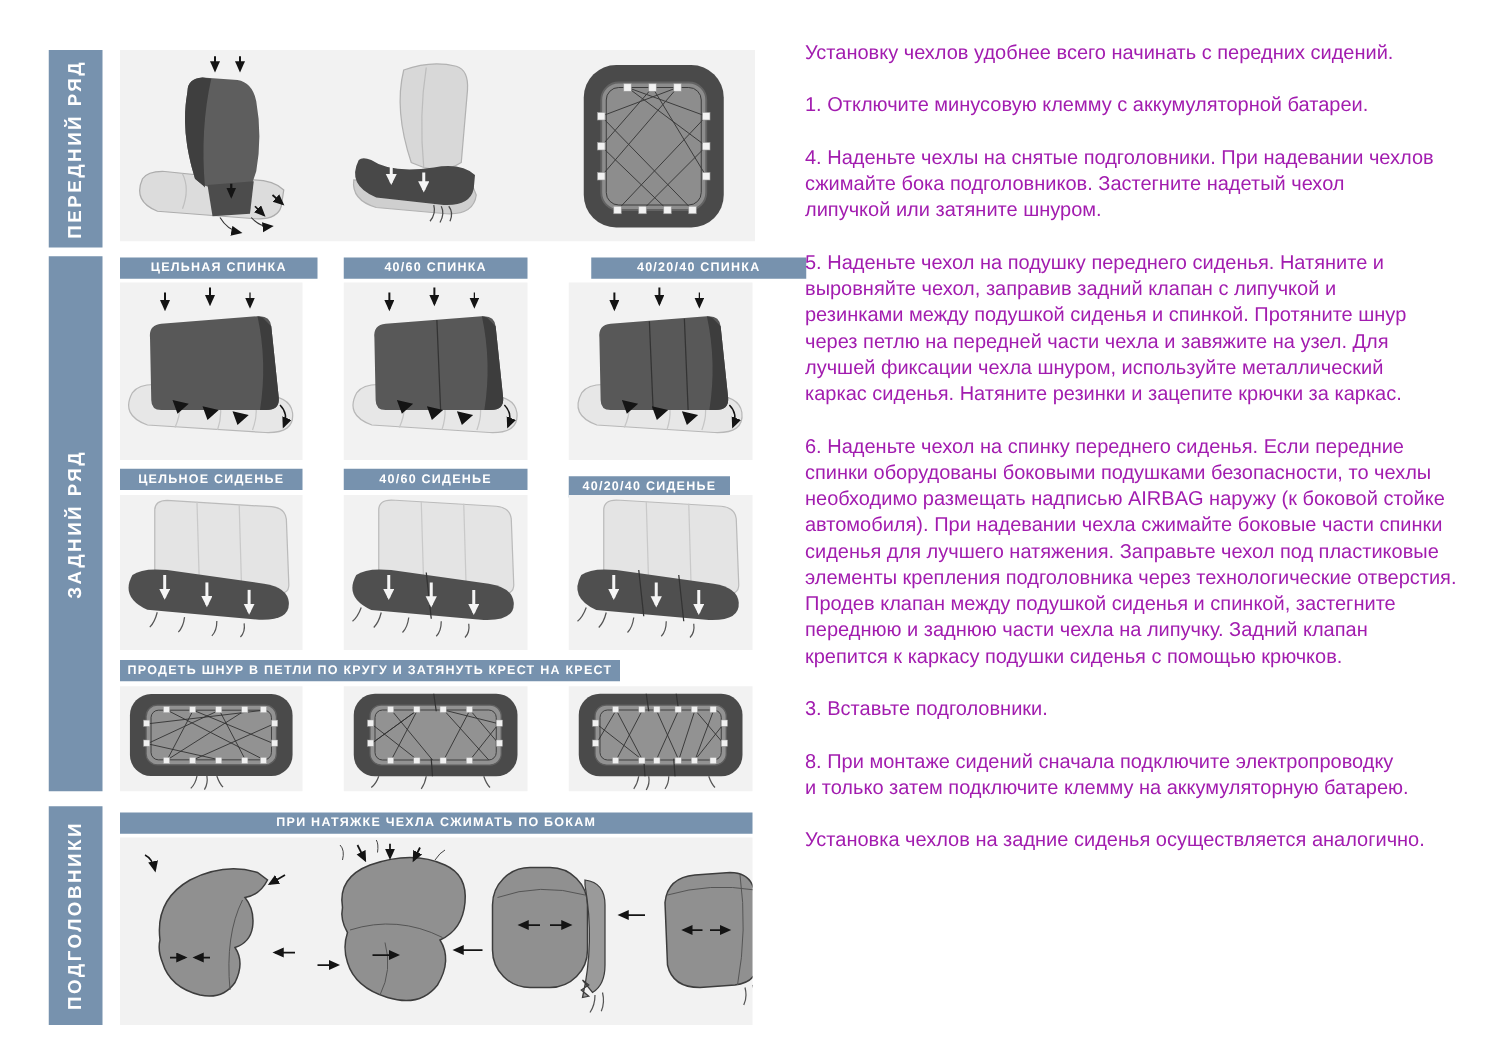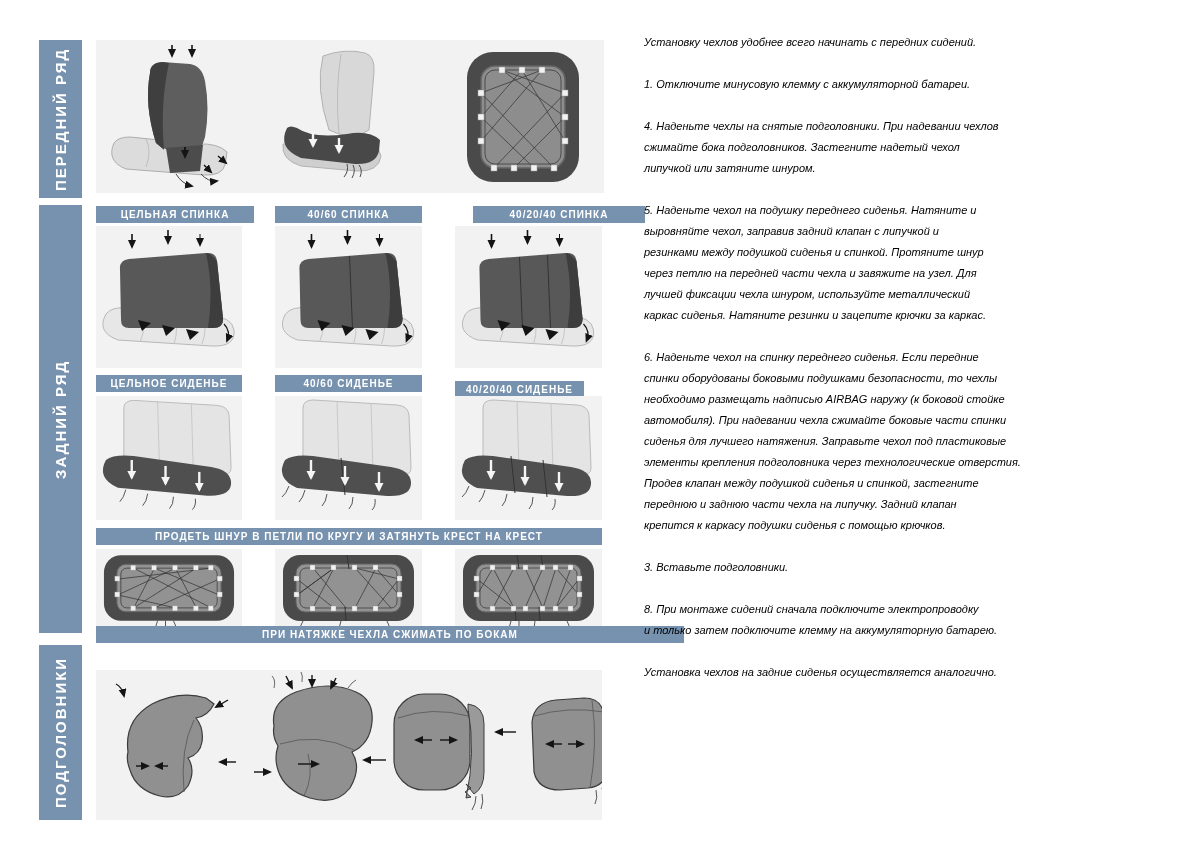--- a/index.html
+++ b/index.html
@@ -11,22 +11,22 @@
         writing-mode:vertical-rl;transform:rotate(180deg);
         font-size:15px;font-weight:bold;letter-spacing:2px;white-space:nowrap;}
   
   .panel{position:absolute;background:#f2f2f2;}
   .panel svg{display:block;width:100%;height:100%;}
   
   .cap{position:absolute;height:17px;background:#7792ae;color:#ffffff;
         display:flex;align-items:center;justify-content:center;
         font-size:10px;font-weight:bold;letter-spacing:1px;white-space:nowrap;}
   
-  .instructions{position:absolute;left:644px;top:32px;width:545px;color:#000000;
-        font-size:11px;line-height:21px;font-style:italic;}
+  .instructions{position:absolute;left:644px;top:32px;width:545px;color:#a21caf;
+        font-size:16px;line-height:21px;}
   .instructions p{margin:0 0 21px 0;white-space:pre-line;}
 </style>
 </head>
 <body>
 
 <svg width="0" height="0" style="position:absolute" aria-hidden="true">
   <defs>
     <marker id="mD" markerUnits="userSpaceOnUse" markerWidth="10" markerHeight="9" refX="7" refY="4" orient="auto">
       <path d="M0,0 L9,4 L0,8 Z" fill="#141414"></path>
     </marker>
@@ -185,21 +185,21 @@
       <path d="M62,5 L64,74 M96,7 L98,77" stroke="#c9c9c9"></path>
       <path d="M10,64 Q0,82 22,92 L112,100 Q137,101 136,86 Q135,74 116,71 L38,60 Q18,58 10,64 Z" fill="#4f4f4f"></path>
       <path d="M56,60 L60,97 M88,64 L92,101" stroke="#333333"></path>
       <line x1="36" y1="64" x2="36" y2="82" stroke="#f5f5f5" stroke-width="2.4" marker-end="url(#mW)"></line>
       <line x1="70" y1="70" x2="70" y2="88" stroke="#f5f5f5" stroke-width="2.4" marker-end="url(#mW)"></line>
       <line x1="104" y1="76" x2="104" y2="94" stroke="#f5f5f5" stroke-width="2.4" marker-end="url(#mW)"></line>
       <path d="M14,90 q-3,8 -7,11 M30,94 q-2,8 -6,12 M52,98 q-1,8 -5,12 M78,101 q0,8 -4,12 M100,103 q1,7 -3,11" stroke="#555555" fill="none"></path>
     </svg>
   </div>
 
-  <div class="cap" style="left:96px;top:528px;width:506px">ПРОДЕТЬ ШНУР В ПЕТЛИ ПО КРУГУ И ЗАТЯНУТЬ КРЕСТ НА КРЕСТ</div>
+  <div class="cap" style="left:96px;top:528px;width:400px">ПРОДЕТЬ ШНУР В ПЕТЛИ ПО КРУГУ И ЗАТЯНУТЬ КРЕСТ НА КРЕСТ</div>
 
   <div class="panel" style="left:96px;top:549px;width:146px;height:84px">
     <svg viewBox="0 0 147 84">
       <rect x="8" y="6" width="131" height="66" rx="17" fill="#4a4a4a"></rect>
       <rect x="21" y="15" width="105" height="48" rx="9" fill="#929292" stroke="#5e5e5e"></rect>
       <rect x="25" y="19" width="97" height="40" rx="6" fill="none" stroke="#333333" stroke-width="0.7"></rect>
       <g stroke="#2f2f2f" stroke-width="0.7">
         <line x1="38" y1="19" x2="116" y2="59"></line>
           <line x1="59" y1="19" x2="38" y2="59"></line>
         <line x1="59" y1="19" x2="124" y2="46"></line>
@@ -297,21 +297,21 @@
           <rect x="113" y="57" width="5" height="5"></rect>
         <rect x="19" y="27" width="5" height="5"></rect>
           <rect x="19" y="43" width="5" height="5"></rect>
         <rect x="122" y="27" width="5" height="5"></rect>
           <rect x="122" y="43" width="5" height="5"></rect>
       </g>
       <path d="M56,72 q-1,6 -4,10 M64,72 q1,6 -2,11 M80,72 q0,6 -3,10 M112,72 q2,6 5,9" stroke="#555555" fill="none"></path>
     </svg>
   </div>
 
-  <div class="cap" style="left:96px;top:626px;width:588px">ПРИ НАТЯЖКЕ ЧЕХЛА СЖИМАТЬ ПО БОКАМ</div>
+  <div class="cap" style="left:96px;top:650px;width:506px">ПРИ НАТЯЖКЕ ЧЕХЛА СЖИМАТЬ ПО БОКАМ</div>
 
   <div class="panel" style="left:96px;top:670px;width:506px;height:150px">
     <svg viewBox="0 0 506 150">
 
       <g transform="translate(18,12)">
         <path d="M14,70 Q10,38 38,22 Q66,8 92,16 L100,22 Q94,34 82,36 Q90,46 88,60 Q86,72 74,76 Q82,88 74,104 Q64,118 46,114 Q22,108 16,88 Q12,78 14,70 Z" fill="#909090" stroke="#3d3d3d" stroke-width="1.2"></path>
         <path d="M80,38 Q66,66 70,110" stroke="#555555" stroke-width="0.8" fill="none"></path>
         <path d="M2,2 q6,3 8,12" stroke="#141414" stroke-width="1.2" fill="none" marker-end="url(#mD)"></path>
         <line x1="114" y1="18" x2="102" y2="25" stroke="#141414" stroke-width="1.4" marker-end="url(#mD)"></line>
         <line x1="22" y1="84" x2="34" y2="84" stroke="#141414" stroke-width="1.4" marker-end="url(#mD)"></line>

